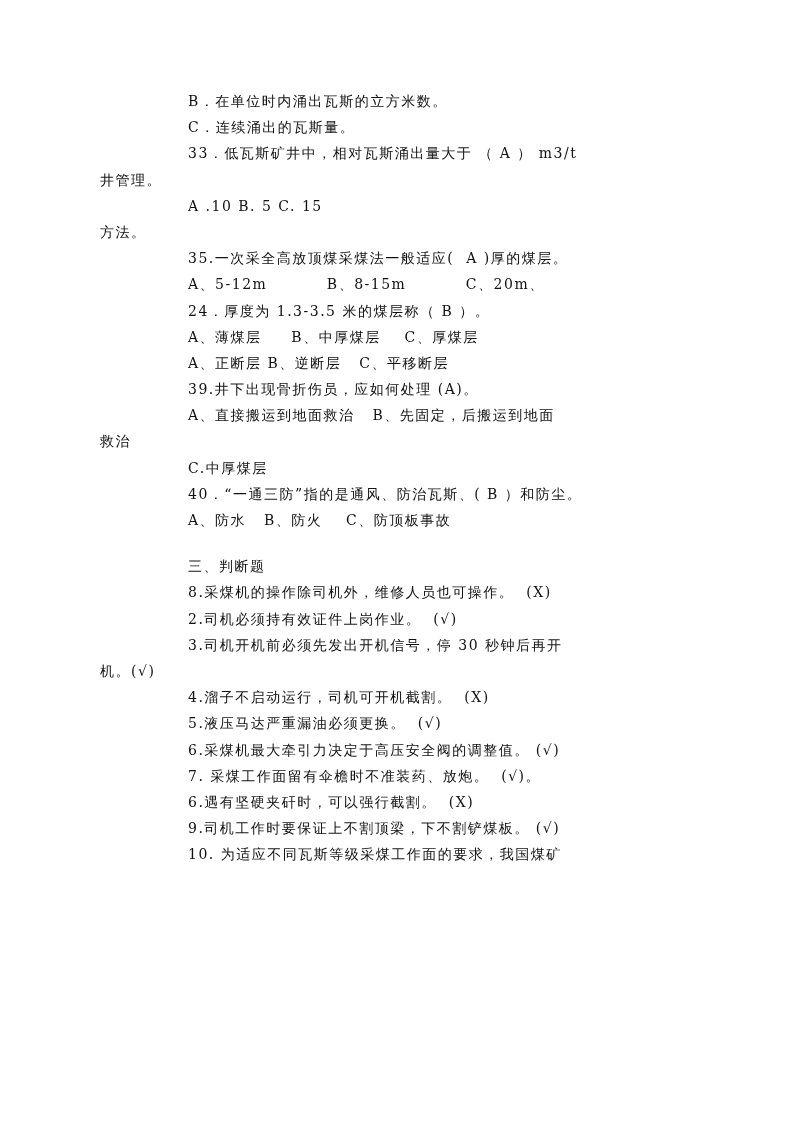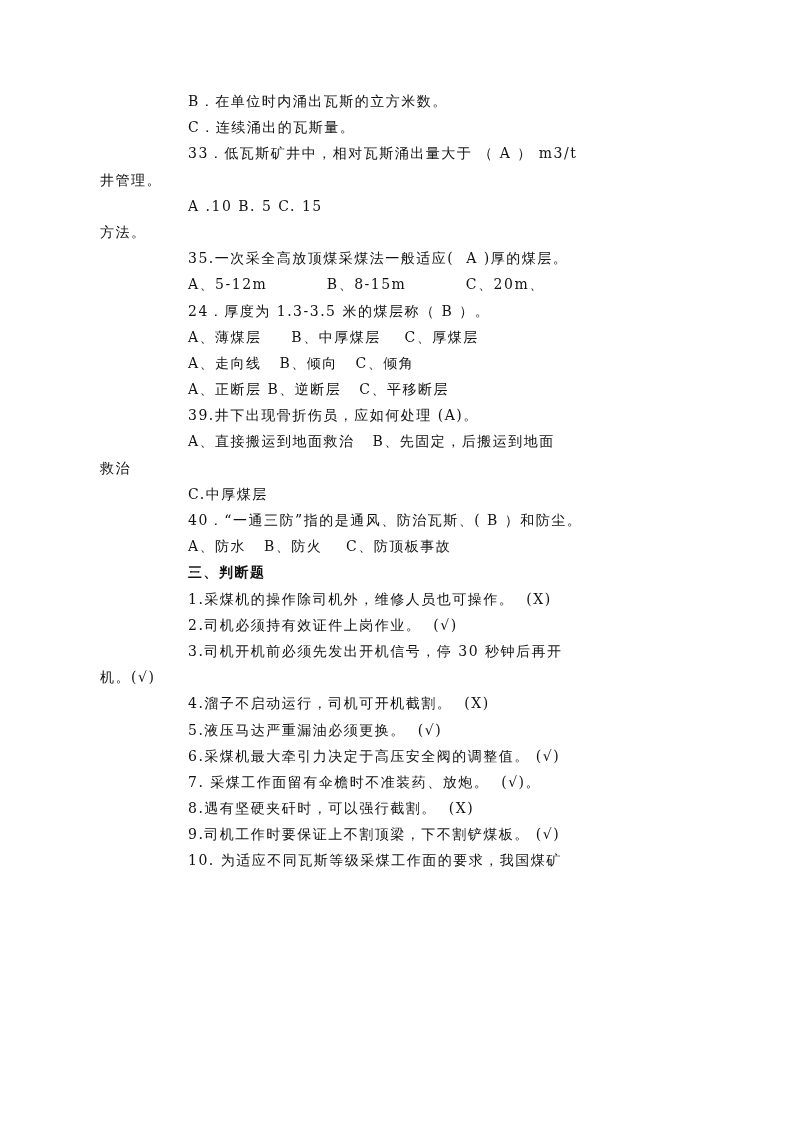--- a/index.html
+++ b/index.html
@@ -7,49 +7,48 @@
     width: 793px; height: 1122px; position: relative; overflow: hidden;
     font-family: "DejaVu Serif", "Liberation Serif", serif;
     color: #111111;
   }
   .page { position: absolute; left: 100px; top: 88px; width: 602px; }
   .line {
     font-size: 14px; line-height: 26.2px; height: 26.2px;
     white-space: nowrap; letter-spacing: 1.5px;
   }
   .ind { padding-left: 88px; }
-  .heading { font-weight: bold; }
+  .heading { font-weight: normal; margin-top: 20px; }
 </style>
 </head>
 <body>
 
 <div class="page">
   <div class="line ind">B．在单位时内涌出瓦斯的立方米数。</div>
   <div class="line ind">C．连续涌出的瓦斯量。</div>
   <div class="line ind">33．低瓦斯矿井中，相对瓦斯涌出量大于 （ A ） m3/t</div>
   <div class="line">井管理。</div>
   <div class="line ind">A .10 B. 5 C. 15</div>
   <div class="line">方法。</div>
   <div class="line ind" style="white-space:pre">35.一次采全高放顶煤采煤法一般适应(  A )厚的煤层。</div>
   <div class="line ind" style="white-space:pre">A、5-12m          B、8-15m          C、20m、</div>
   <div class="line ind">24．厚度为 1.3-3.5 米的煤层称（ B ）。</div>
   <div class="line ind" style="white-space:pre">A、薄煤层     B、中厚煤层    C、厚煤层</div>
-  <div class="line ind" style="white-space:pre">A、走向线   B、倾向   C、倾角</div>
   <div class="line ind" style="white-space:pre">A、正断层 B、逆断层   C、平移断层</div>
   <div class="line ind">39.井下出现骨折伤员，应如何处理 (A)。</div>
   <div class="line ind" style="white-space:pre">A、直接搬运到地面救治   B、先固定，后搬运到地面</div>
   <div class="line">救治</div>
   <div class="line ind">C.中厚煤层</div>
   <div class="line ind">40．“一通三防”指的是通风、防治瓦斯、( B ）和防尘。</div>
   <div class="line ind" style="white-space:pre">A、防水   B、防火    C、防顶板事故</div>
   <div class="line ind heading">三、判断题</div>
-  <div class="line ind" style="white-space:pre">1.采煤机的操作除司机外，维修人员也可操作。  (X)</div>
+  <div class="line ind" style="white-space:pre">8.采煤机的操作除司机外，维修人员也可操作。  (X)</div>
   <div class="line ind" style="white-space:pre">2.司机必须持有效证件上岗作业。  (√)</div>
   <div class="line ind">3.司机开机前必须先发出开机信号，停 30 秒钟后再开</div>
   <div class="line">机。(√)</div>
   <div class="line ind" style="white-space:pre">4.溜子不启动运行，司机可开机截割。  (X)</div>
   <div class="line ind" style="white-space:pre">5.液压马达严重漏油必须更换。  (√)</div>
   <div class="line ind" style="white-space:pre">6.采煤机最大牵引力决定于高压安全阀的调整值。 (√)</div>
   <div class="line ind" style="white-space:pre">7. 采煤工作面留有伞檐时不准装药、放炮。  (√)。</div>
-  <div class="line ind" style="white-space:pre">8.遇有坚硬夹矸时，可以强行截割。  (X)</div>
+  <div class="line ind" style="white-space:pre">6.遇有坚硬夹矸时，可以强行截割。  (X)</div>
   <div class="line ind" style="white-space:pre">9.司机工作时要保证上不割顶梁，下不割铲煤板。 (√)</div>
   <div class="line ind">10. 为适应不同瓦斯等级采煤工作面的要求，我国煤矿</div>
 </div>
 
 </body></html>

